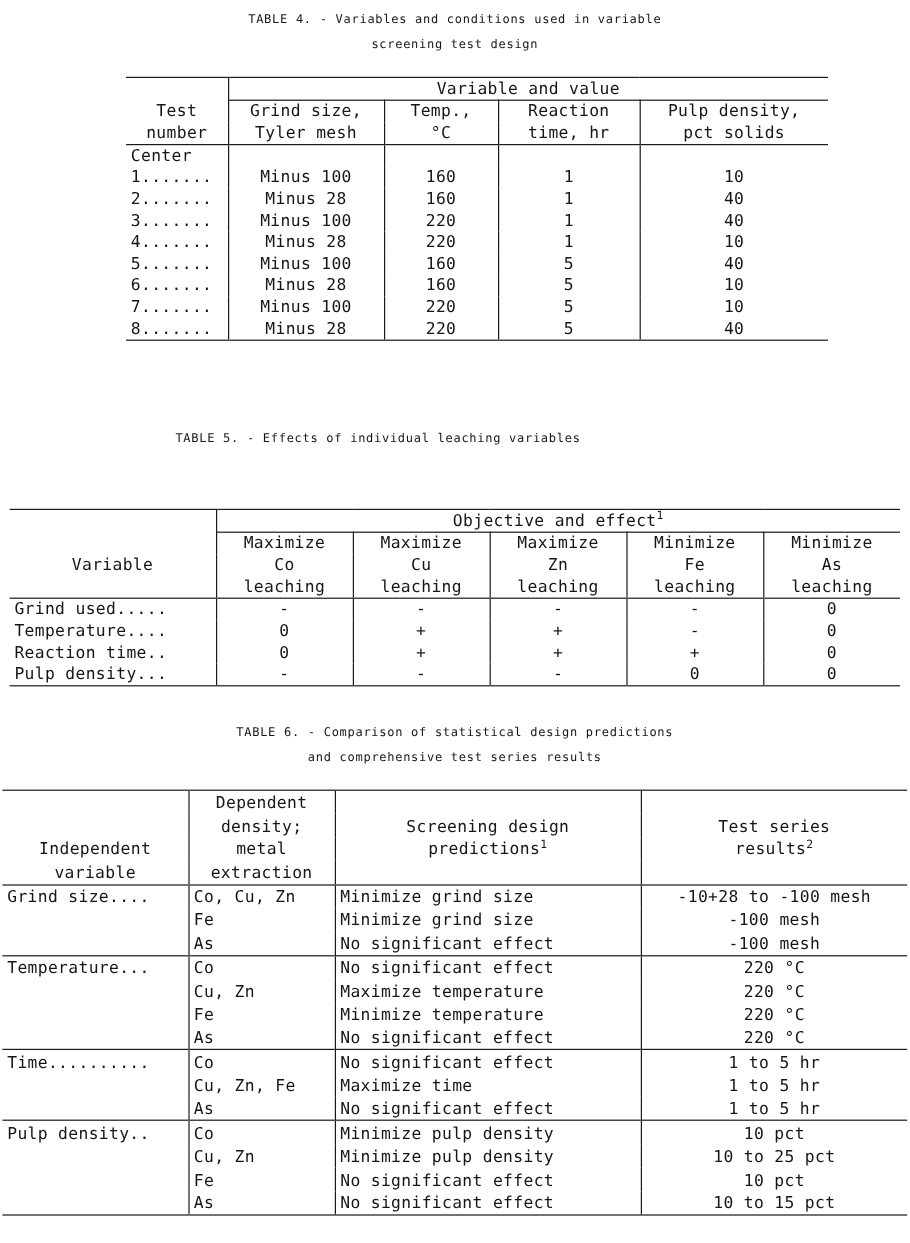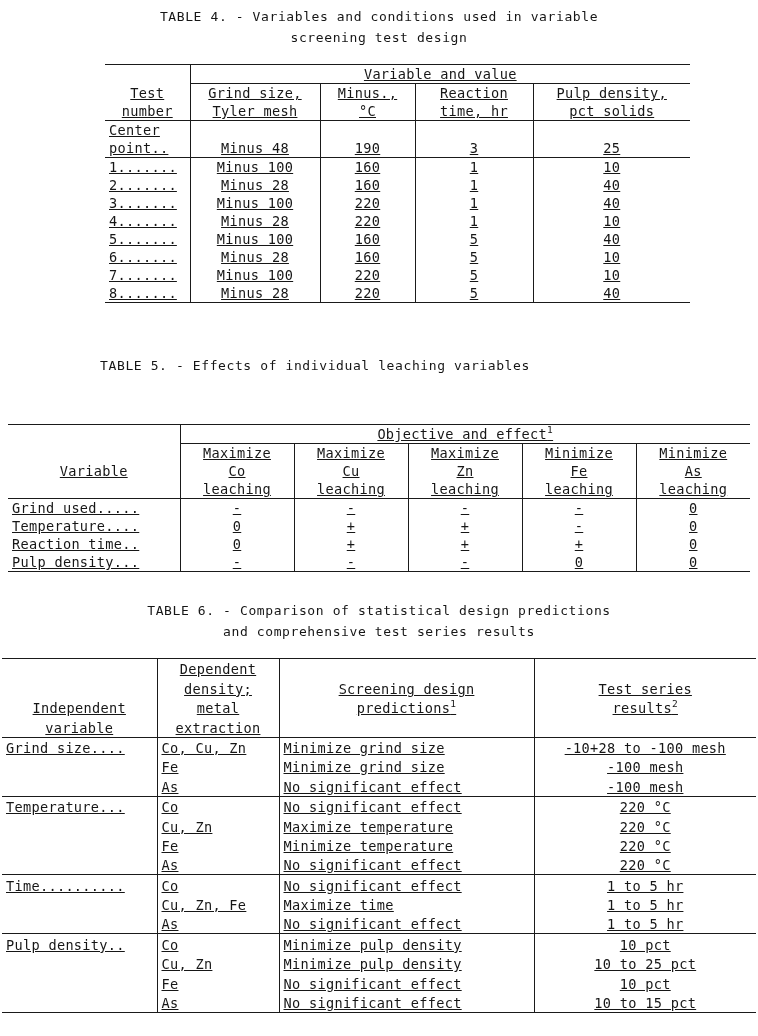--- a/index.html
+++ b/index.html
@@ -18,36 +18,35 @@
   .page {
     width: 758px;
     height: 1036px;
     position: relative;
     box-sizing: border-box;
   }
 
   
   .caption {
     text-align: center;
-    font-size: 13px;
+    font-size: 10px;
     letter-spacing: 0.6px;
     line-height: 21px;
     font-family: "DejaVu Sans Mono", "Liberation Mono", monospace;
   }
   .cap-line { display: block; white-space: pre; }
 
   
   table.doc {
     border-collapse: collapse;
     font-size: 13.6px;
     letter-spacing: 0.3px;
     line-height: 18px;
     font-family: "DejaVu Sans Mono", "Liberation Mono", monospace;
     table-layout: fixed;
-    text-decoration: underline;
   }
   table.doc td, table.doc th {
     padding: 0 4px;
     font-weight: normal;
     vertical-align: bottom;
     white-space: pre;
   }
   .ctr { text-align: center; }
   .lft { text-align: left; }
 
@@ -108,46 +107,39 @@
       <tbody>
 
         <tr>
           <td class="rule-top"></td>
           <td class="rule-top rule-thin vl ctr" colspan="4">Variable and value</td>
         </tr>
 
         <tr>
           <td class="ctr">Test</td>
           <td class="ctr vl">Grind size,</td>
-          <td class="ctr vl">Minus.,</td>
+          <td class="ctr vl">Temp.,</td>
           <td class="ctr vl">Reaction</td>
           <td class="ctr vl">Pulp density,</td>
         </tr>
 
         <tr>
           <td class="ctr rule-thin">number</td>
           <td class="ctr vl rule-thin">Tyler mesh</td>
           <td class="ctr vl rule-thin">°C</td>
           <td class="ctr vl rule-thin">time, hr</td>
           <td class="ctr vl rule-thin">pct solids</td>
         </tr>
 
         <tr>
           <td class="lft">Center</td>
           <td class="ctr vl"></td>
           <td class="ctr vl"></td>
           <td class="ctr vl"></td>
           <td class="ctr vl"></td>
-        </tr>
-        <tr>
-          <td class="lft rule-thin">point..</td>
-          <td class="ctr vl rule-thin">Minus 48</td>
-          <td class="ctr vl rule-thin">190</td>
-          <td class="ctr vl rule-thin">3</td>
-          <td class="ctr vl rule-thin">25</td>
         </tr>
 
         <tr>
           <td class="lft">1.......</td>
           <td class="ctr vl">Minus 100</td>
           <td class="ctr vl">160</td>
           <td class="ctr vl">1</td>
           <td class="ctr vl">10</td>
         </tr>
         <tr>

